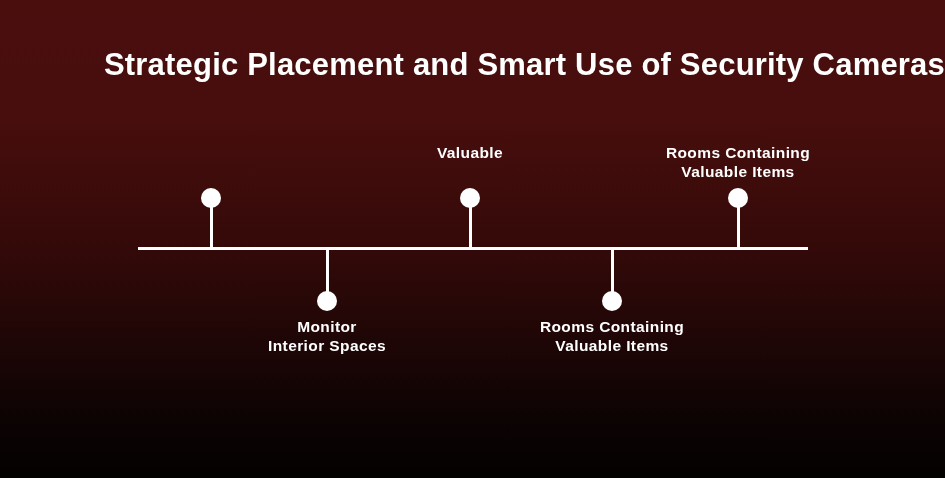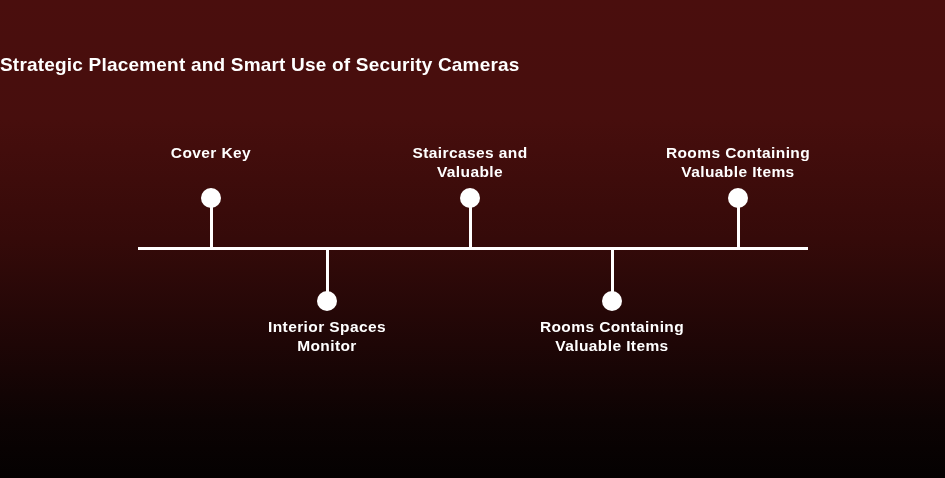--- a/index.html
+++ b/index.html
@@ -20,23 +20,23 @@
       #1e0606 72%,
       #0c0303 88%,
       #040101 100%);
   }
   .title {
     position: absolute;
     top: 52px;
     left: 0;
     width: 100%;
     margin: 0;
-    text-align: left;
+    text-align: right;
     color: #ffffff;
-    font-size: 19px;
+    font-size: 31px;
     font-weight: 700;
     letter-spacing: 0.2px;
     line-height: 26px;
   }
   .axis {
     position: absolute;
     left: 138px;
     top: 247px;
     width: 670px;
     height: 3px;
@@ -94,38 +94,36 @@
 <div class="canvas">
 
   <h1 class="title">Strategic Placement and Smart Use of Security Cameras</h1>
 
   <div class="axis"></div>
 
   <div class="node top n1">
     <div class="stem"></div>
     <div class="dot"></div>
     <div class="label">
-      <span>Cover Key</span>
     </div>
   </div>
 
   <div class="node bottom n2">
     <div class="stem"></div>
     <div class="dot"></div>
     <div class="label">
+      <span>Monitor</span>
       <span>Interior Spaces</span>
-      <span>Monitor</span>
     </div>
   </div>
 
   <div class="node top n3">
     <div class="stem"></div>
     <div class="dot"></div>
     <div class="label">
-      <span>Staircases and</span>
       <span>Valuable</span>
     </div>
   </div>
 
   <div class="node bottom n4">
     <div class="stem"></div>
     <div class="dot"></div>
     <div class="label">
       <span>Rooms Containing</span>
       <span>Valuable Items</span>

